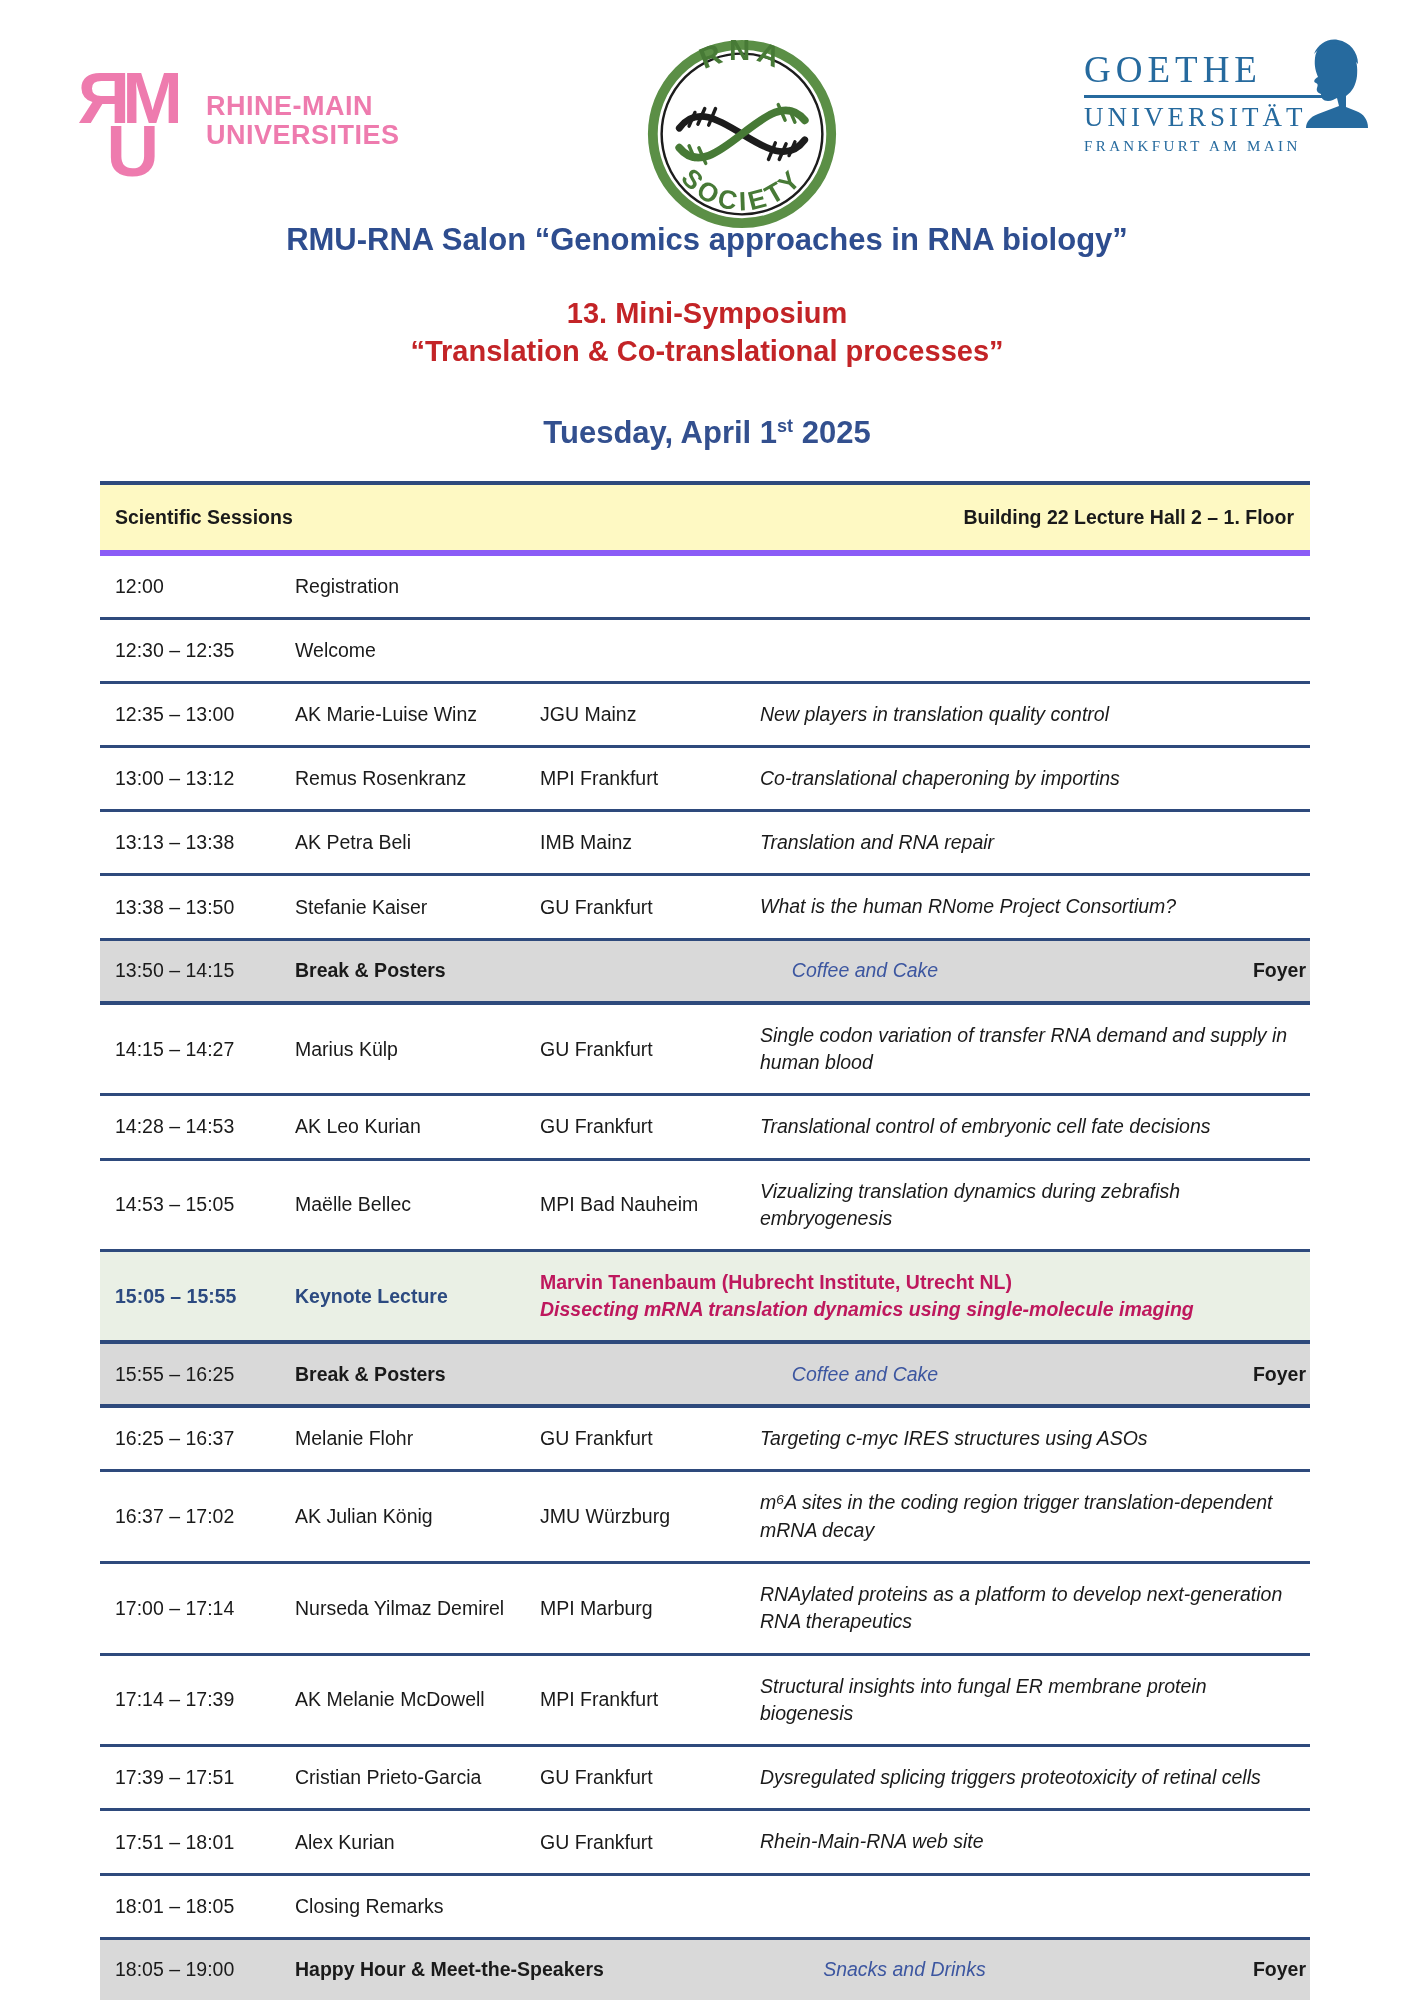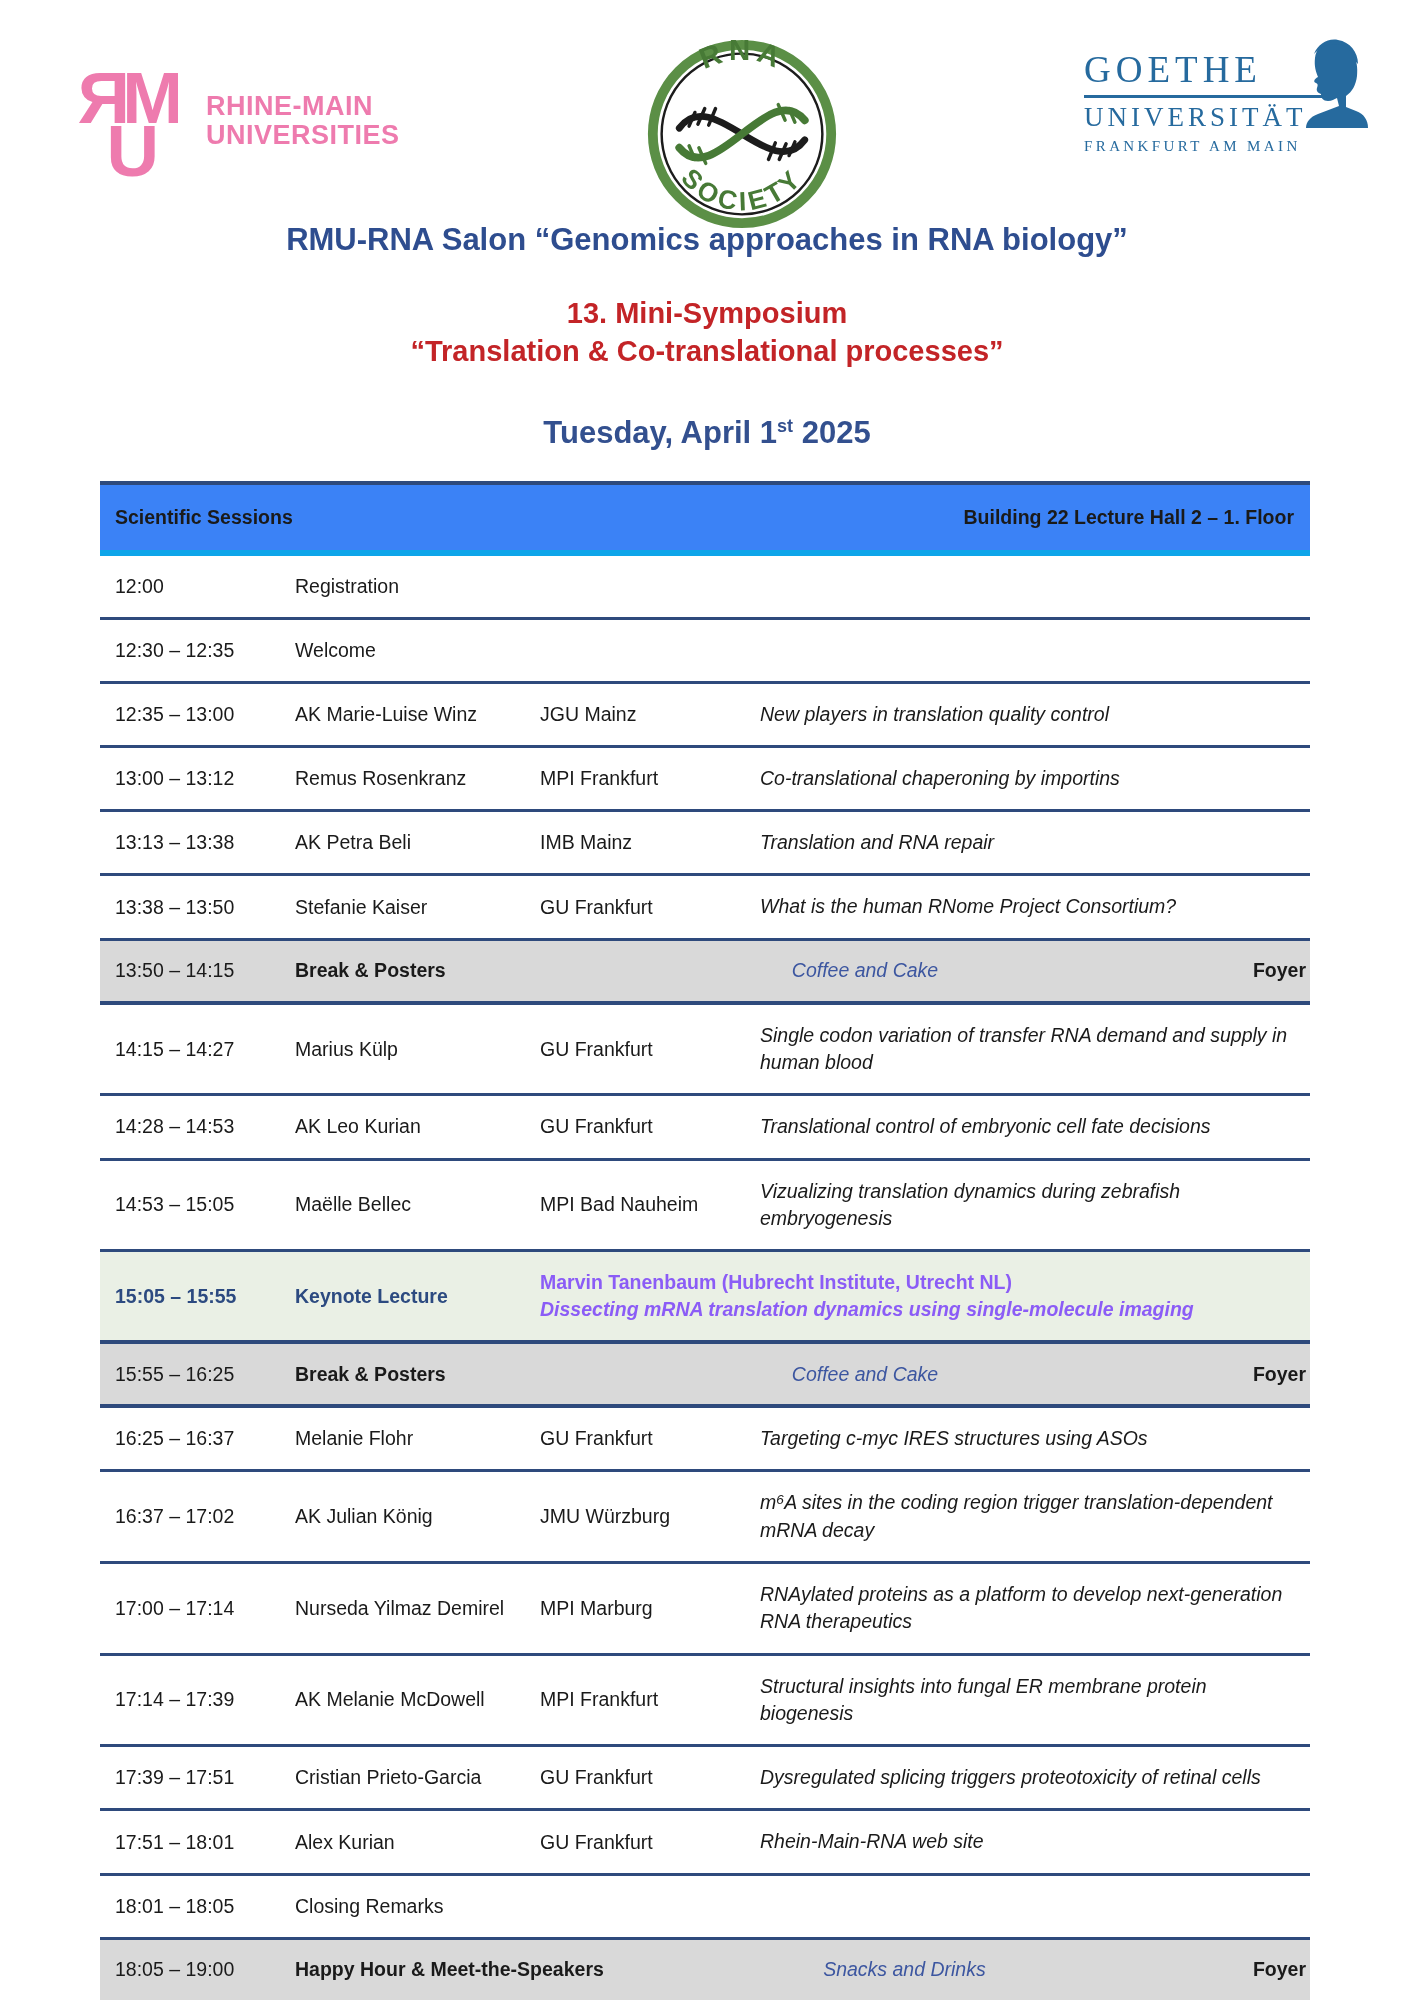--- a/index.html
+++ b/index.html
@@ -51,36 +51,36 @@
     width:1210px;margin:30px 0 0 100px;box-sizing:border-box;
     border-top:4px solid #2e4a7c;
     font-size:19.5px;
   }
   .srow{
     display:grid;align-items:center;box-sizing:border-box;
     border-bottom:3.5px solid #2e4a7c;
     padding:17px 0;min-height:64px;
   }
   .srow.grid-talk{grid-template-columns:180px 245px 220px 1fr;}
-  .srow.grid-head{grid-template-columns:1fr auto;background:#3b82f6;
-    border-bottom:6px solid #0ea5e9;padding:21px 0;}
+  .srow.grid-head{grid-template-columns:1fr auto;background:#fef9c3;
+    border-bottom:6px solid #8b5cf6;padding:21px 0;}
   .srow.grid-break{grid-template-columns:180px max-content 1fr 120px;background:#d9d9d9;
     border-bottom:4.5px solid #2e4a7c;}
   .srow.grid-keynote{grid-template-columns:180px 245px 1fr;background:#eaf0e5;
     border-bottom:4.5px solid #2e4a7c;}
   .cell{padding-left:15px;box-sizing:border-box;}
   .c-time{padding-left:15px;}
   .c-title{font-style:italic;line-height:1.4;padding-right:18px;}
   .head-left{font-weight:bold;padding-left:15px;}
   .head-right{font-weight:bold;text-align:right;padding-right:16px;}
   .b-label{font-weight:bold;min-width:245px;}
   .b-note{font-style:italic;color:#3c56a0;text-align:center;}
   .b-loc{font-weight:bold;text-align:right;padding-right:4px;}
   .k-time,.k-label{color:#2c4a80;font-weight:bold;}
-  .k-main{color:#8b5cf6;line-height:1.38;padding-right:12px;}
+  .k-main{color:#be185d;line-height:1.38;padding-right:12px;}
   .k-speaker{font-weight:bold;display:block;}
   .k-title{font-weight:bold;font-style:italic;display:block;}
 </style>
 </head>
 <body>
 
 <div class="page">
 
   <div class="logo-band">
 

